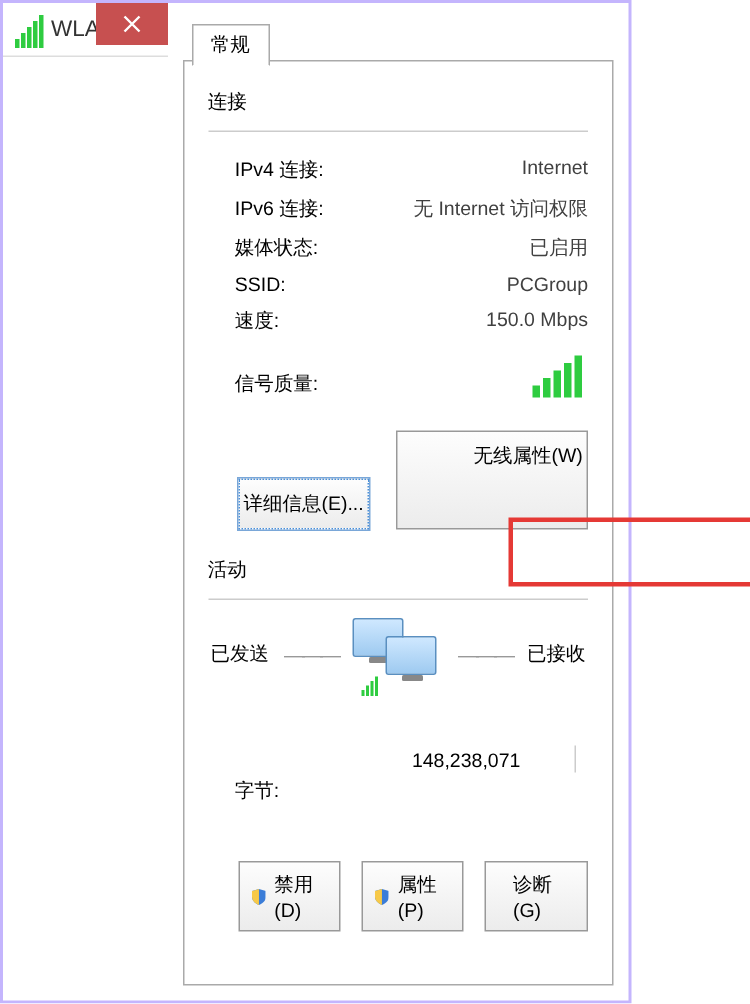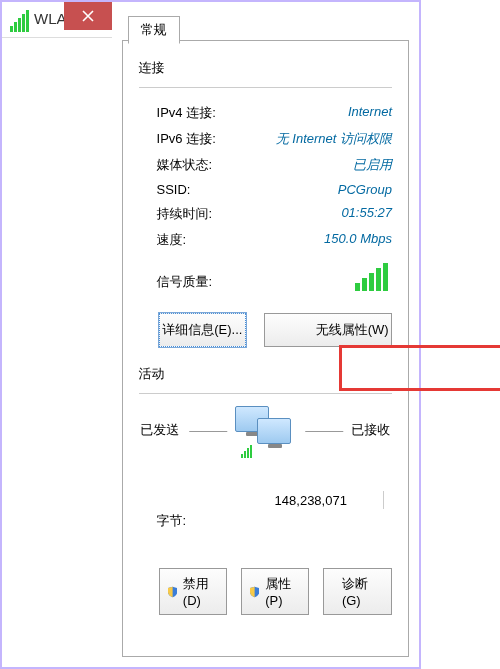--- a/index.html
+++ b/index.html
@@ -11,28 +11,28 @@
   .title-icon .b1 { height: 6px; } .title-icon .b2 { height: 10px; } .title-icon .b3 { height: 14px; } .title-icon .b4 { height: 18px; } .title-icon .b5 { height: 22px; }
   .title-text { flex: 1; text-align: center; font-size: 15px; color: #333; }
   .close-btn { width: 48px; height: 28px; background: #c75050; color: #fff; display: flex; align-items: center; justify-content: center; font-family: Arial; font-size: 14px; position: absolute; right: 0; top: 0; cursor: pointer; }
   .body { flex: 1; padding: 14px 10px 10px 10px; }
   .tab-container { position: relative; height: 100%; }
   .tab { position: absolute; top: 0; left: 6px; padding: 4px 12px; border: 1px solid #aaa; border-bottom: 1px solid #fff; background: #fff; z-index: 2; font-size: 13px; }
   .panel { border: 1px solid #aaa; position: absolute; top: 24px; left: 0; right: 0; bottom: 0; padding: 14px 16px 14px 16px; }
   .section-title { margin: 4px 0 10px 0; font-size: 13px; }
   .row { display: flex; justify-content: space-between; padding: 4px 0 4px 18px; font-size: 13px; }
   .row .label { color: #000; }
-  .row .value { color: #0369a1; text-align: right; font-style: italic; }
+  .row .value { color: #404040; text-align: right; }
   .signal-row { display: flex; justify-content: space-between; padding: 10px 0 6px 18px; align-items: flex-end; }
   .signal-bars { display: flex; align-items: flex-end; gap: 2px; margin-right: 4px; }
   .signal-bars .sb { width: 5px; background: #2ecc40; }
   .signal-bars .s1 { height: 8px; } .signal-bars .s2 { height: 13px; } .signal-bars .s3 { height: 18px; } .signal-bars .s4 { height: 23px; } .signal-bars .s5 { height: 28px; }
   .button-row { display: flex; gap: 18px; margin: 16px 0 18px 20px; }
   .btn { border: 1px solid #999; background: linear-gradient(#fdfdfd,#ececec); padding: 7px 0; font-size: 13px; text-align: center; cursor: pointer; }
-  .btn.details { width: 154px; border: 1px dotted #4a90d9; outline: 1px solid #7aa7d8; }
+  .btn.details { width: 154px; border: 1px dotted #4a90d9; outline: 1px solid #7aa7d8; margin-top: 32px; }
   .btn.wireless { width: 188px; padding-left: 48px; }
   .highlight-box { position: absolute; border: 3px solid #e53935; width: 208px; height: 46px; left: 216px; top: 304px; pointer-events: none; }
   .divider { border: none; border-top: 1px solid #ccc; margin: 6px 0 12px 0; }
   .activity { margin-top: 8px; }
   .activity-graphic { display: flex; align-items: center; justify-content: center; gap: 10px; margin: 6px 0 10px 0; }
   .act-label { font-size: 13px; }
   .dash { color: #999; letter-spacing: -2px; font-size: 14px; }
   .monitors { width: 60px; height: 48px; position: relative; }
   .mon { position: absolute; width: 34px; height: 26px; background: linear-gradient(#cfe8ff,#9ecaf0); border: 1px solid #5a8fc0; border-radius: 2px; }
   .mon::after { content: ""; position: absolute; width: 14px; height: 4px; background: #888; bottom: -5px; left: 10px; border-radius: 1px; }
@@ -84,24 +84,20 @@
           <span class="label">IPv6 连接:</span>
           <span class="value">无 Internet 访问权限</span>
         </div>
         <div class="row">
           <span class="label">媒体状态:</span>
           <span class="value">已启用</span>
         </div>
         <div class="row">
           <span class="label">SSID:</span>
           <span class="value">PCGroup</span>
-        </div>
-        <div class="row">
-          <span class="label">持续时间:</span>
-          <span class="value">01:55:27</span>
         </div>
         <div class="row">
           <span class="label">速度:</span>
           <span class="value">150.0 Mbps</span>
         </div>
         <div class="signal-row">
           <span class="label">信号质量:</span>
           <span class="signal-bars">
             <span class="sb s1"></span>
               <span class="sb s2"></span>

